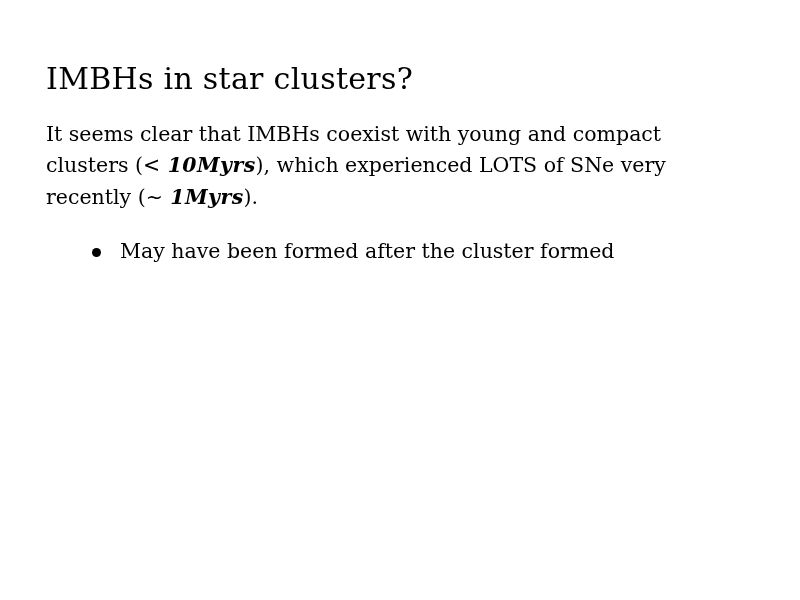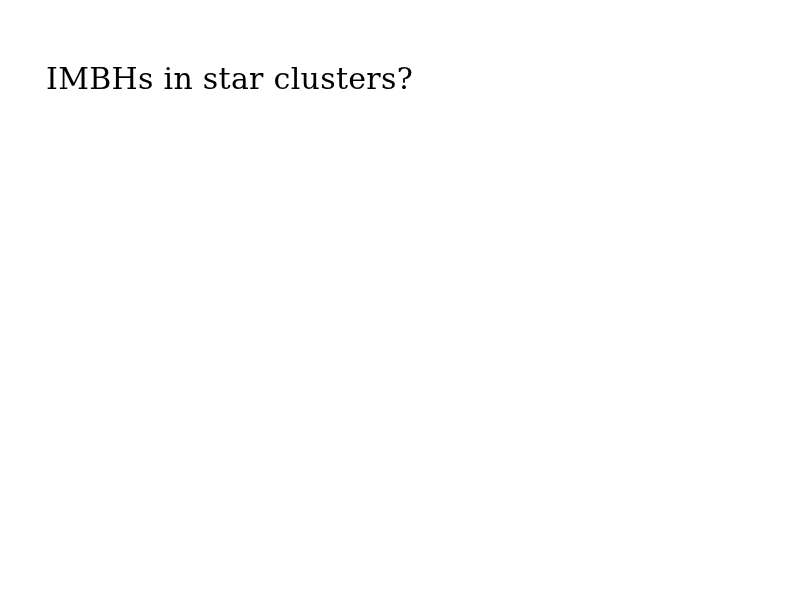--- a/index.html
+++ b/index.html
@@ -72,18 +72,20 @@
     border-radius: 50%;
   }
 </style>
 </head>
 <body>
 
 <div class="slide">
 
   <h1 class="slide-title">IMBHs in star clusters?</h1>
 
+  <p class="para tight"><span>It seems clear that IMBHs coexist with young and compact clusters (</span><span class="opsym">&lt;</span><span class="mathi"> 10Myrs</span><span>), which experienced LOTS of SNe very recently (</span><span class="opsym">∼</span><span class="mathi"> 1Myrs</span><span>).</span></p>
 
 
   <ul class="bullets">
+    <li>May have been formed after the cluster formed</li>
   </ul>
 
 </div>
 
 </body></html>

